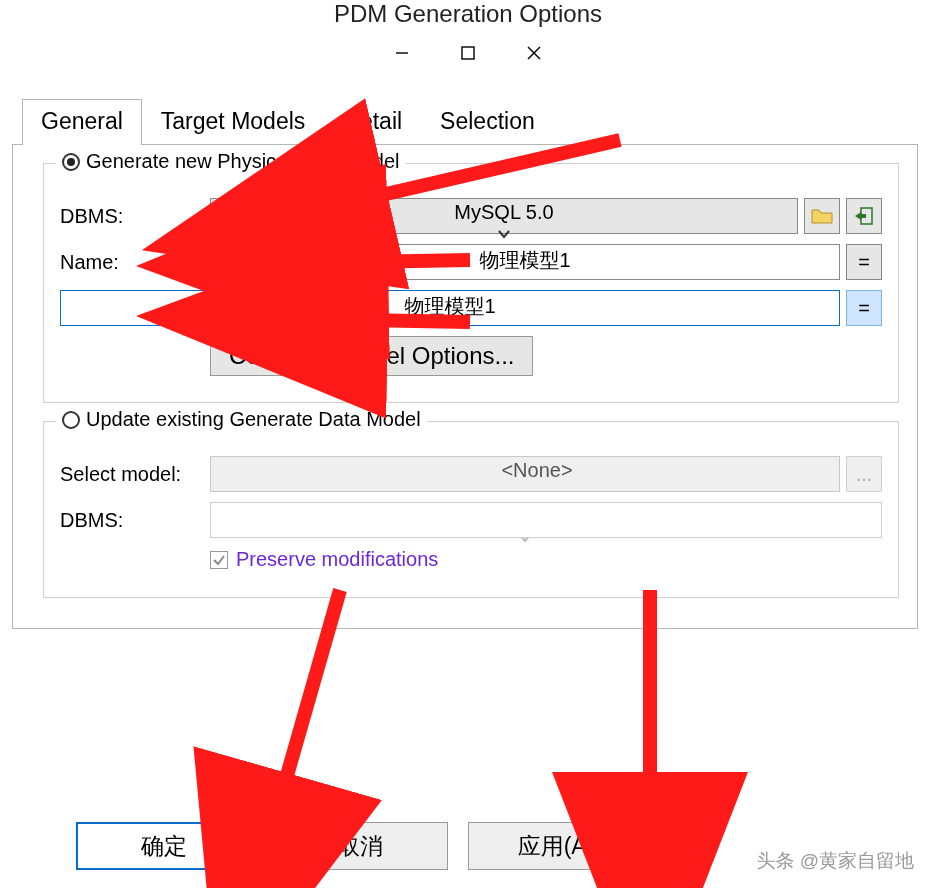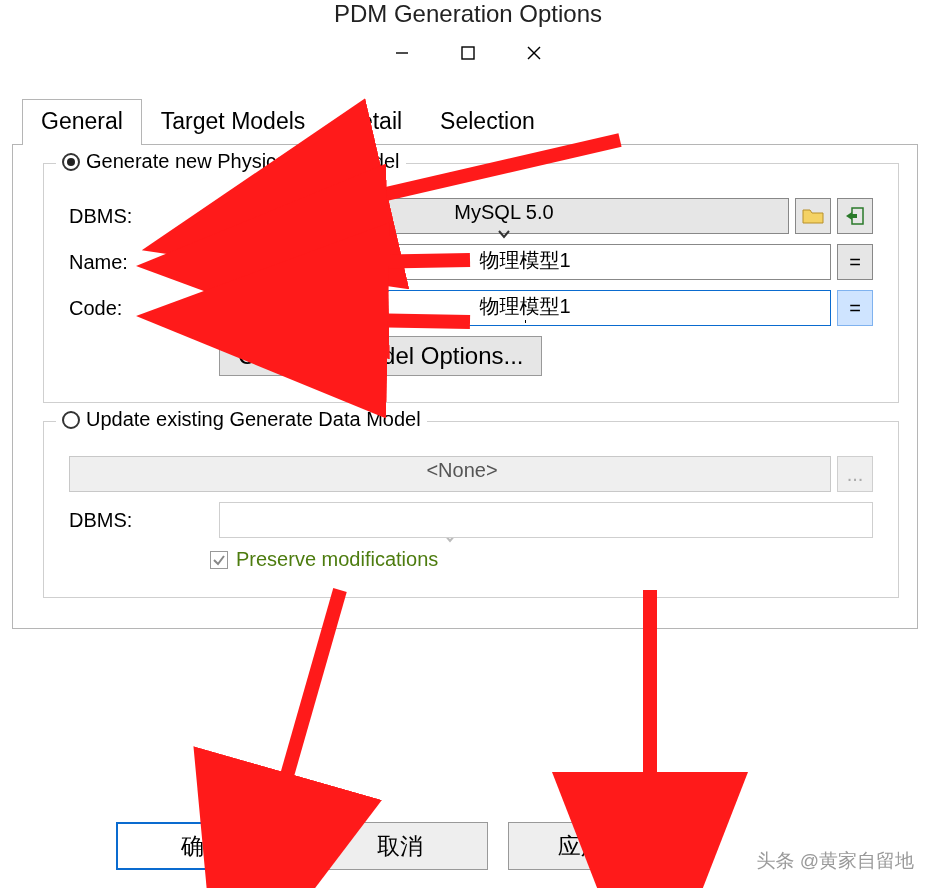--- a/index.html
+++ b/index.html
@@ -103,21 +103,21 @@
     content: "";
     width: 8px; height: 8px;
     background: #222;
     border-radius: 50%;
   }
 
   
   .row {
     display: flex;
     align-items: center;
-    margin: 10px 9px;
+    margin: 10px 0;
   }
   .row .lbl {
     width: 150px;
     font-size: 20px;
   }
   .row .field { flex: 1; }
 
   .combo, .txt {
     width: 100%;
     height: 36px;
@@ -164,30 +164,30 @@
 
   
   .chk {
     width: 18px; height: 18px;
     border: 1px solid #999;
     background: #fff;
     display: inline-flex; align-items:center; justify-content:center;
     margin-right: 8px;
   }
   .chk.checked svg { stroke:#888; stroke-width:2; fill:none; }
-  .chk-lbl { color:#4d7c0f; font-size:20px; }
+  .chk-lbl { color:#6d28d9; font-size:20px; }
 
   
   .btn-row {
     position: absolute;
     left: 0; right: 0;
     bottom: 18px;
     display: flex;
     gap: 20px;
-    padding-left: 116px;
+    padding-left: 76px;
   }
   .dlg-btn {
     width: 176px;
     height: 48px;
     border: 1px solid #999;
     background: #eee;
     font-size: 23px;
     display:flex; align-items:center; justify-content:center;
   }
   .dlg-btn.primary { border: 2px solid #0a6bcf; background:#fff; }
@@ -280,21 +280,20 @@
       <div class="lbl">Name:</div>
       <div class="field">
         <div class="txt">
           <span>物理模型1</span>
         </div>
       </div>
       <div class="sq-btn">=</div>
     </div>
 
     <div class="row">
-      <div class="lbl">Code:</div>
       <div class="field">
         <div class="txt focus">
           <span>物理模型1</span>
             <span style="border-left:1px solid #000;height:22px;margin-left:1px"></span>
         </div>
       </div>
       <div class="sq-btn blue">=</div>
     </div>
 
     <div class="row">
@@ -302,20 +301,21 @@
     </div>
   </div>
 
   <div class="groupbox">
     <div class="legend">
       <span class="radio"></span>
       <span>Update existing Generate Data Model</span>
     </div>
 
     <div class="row">
+      <div class="lbl">Select model:</div>
       <div class="field">
         <div class="combo disabled">
           <span style="color:#555;padding-left:24px;">&lt;None&gt;</span>
           <span class="chev">
             <svg viewBox="0 0 16 16">
                 <polyline points="3,5 8,11 13,5" style="stroke:#bbb"></polyline>
               </svg>
           </span>
         </div>
       </div>

